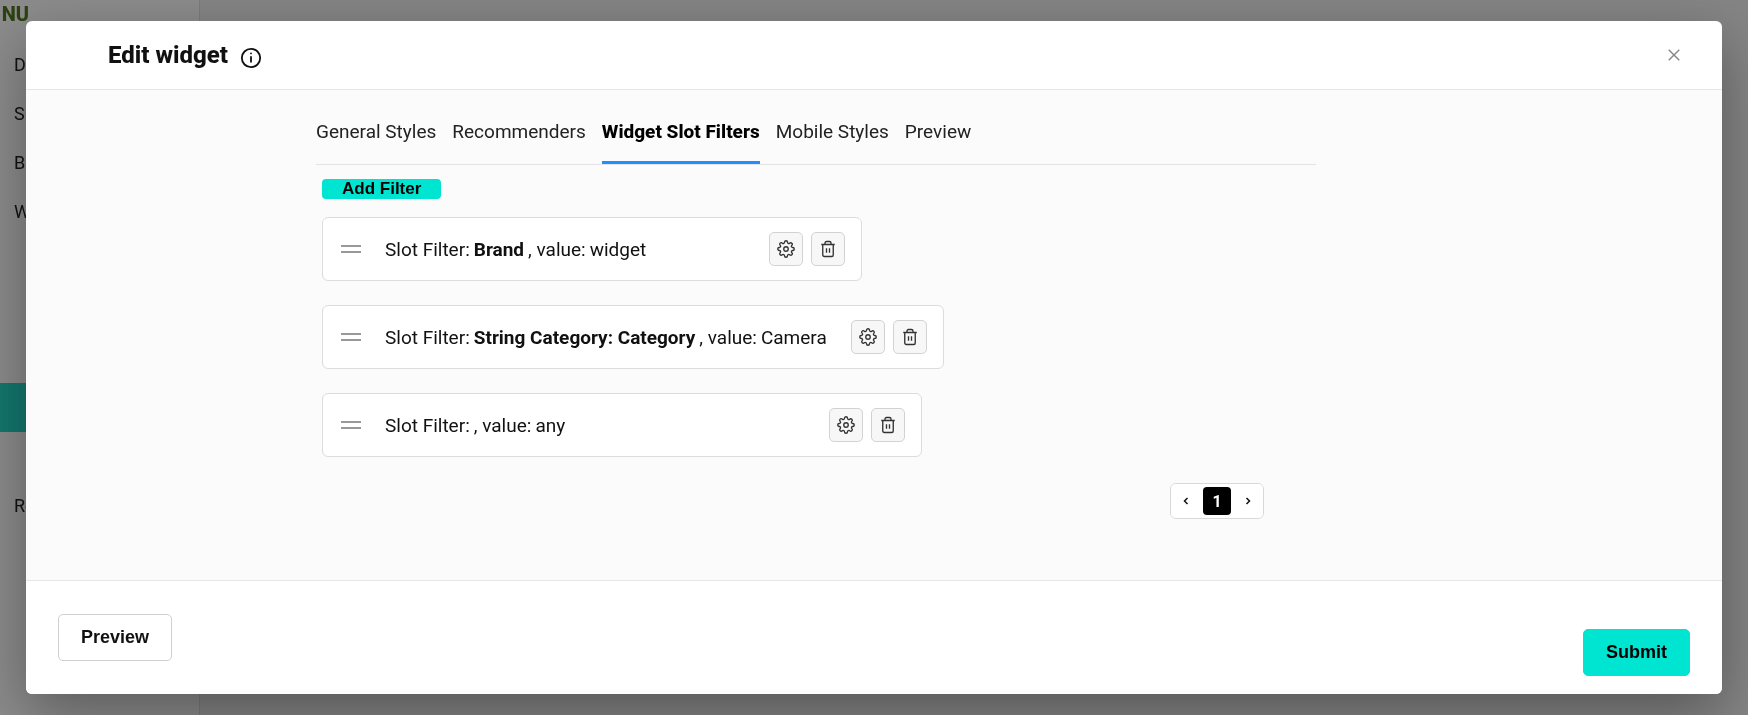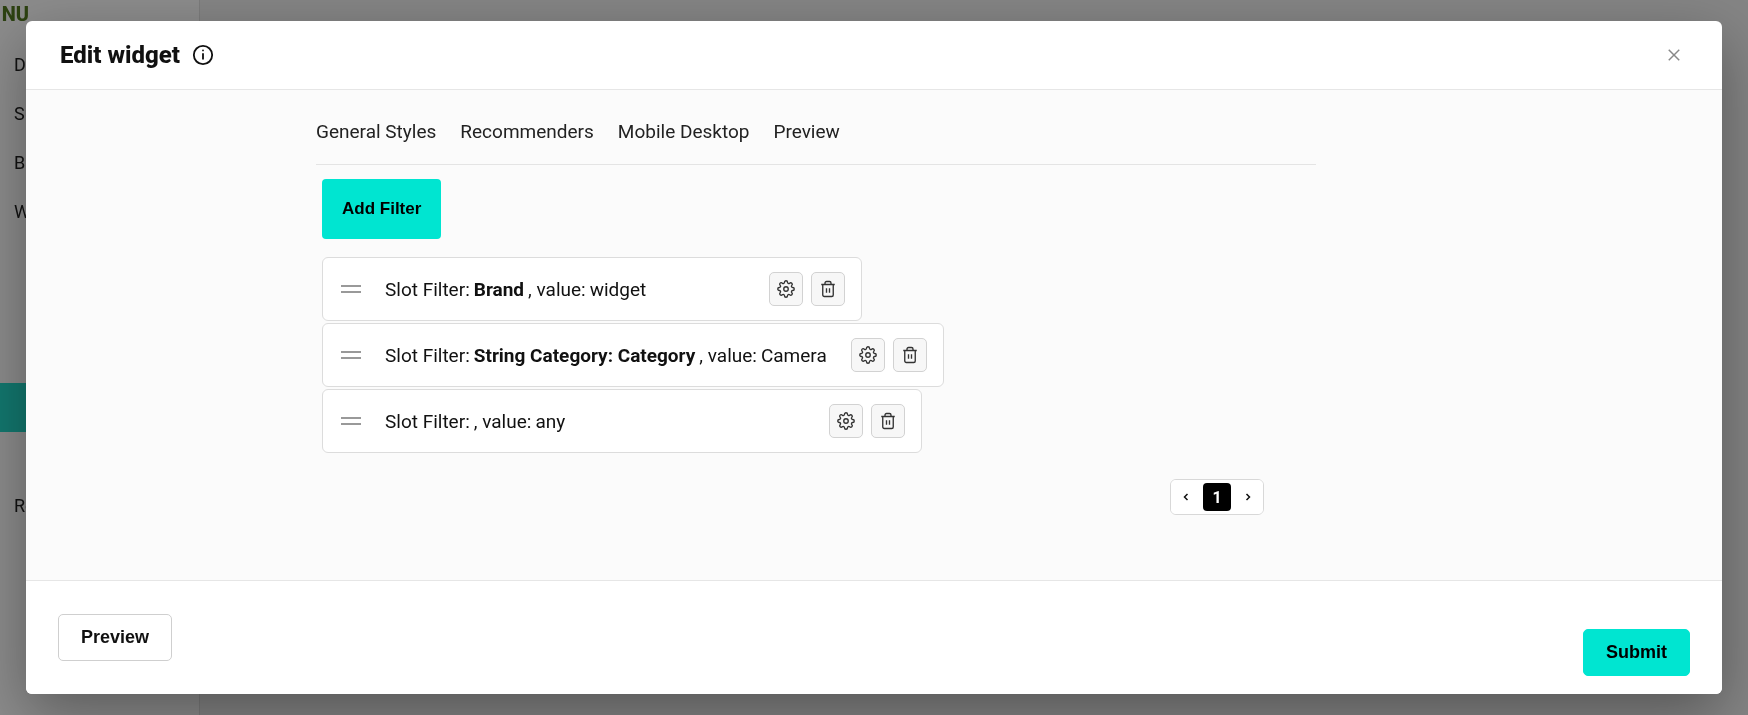--- a/index.html
+++ b/index.html
@@ -15,39 +15,39 @@
   .bg-sidebar li { padding: 14px 14px; font-size: 18px; color: #222; }
   .bg-sidebar li.active { background: #00e5d1; }
   .bg-sidebar .menu-title { font-weight:800; font-size: 20px; }
   .bg-content { position: absolute; left: 200px; right: 0; top: 0; bottom: 0; background: #f3f3f3; }
   .bg-cards { position: absolute; left: 30px; right: 30px; bottom: -60px; display: flex; gap: 28px; }
   .bg-card { flex: 1; background: #fff; border: 1px solid #ddd; border-radius: 6px; padding: 22px 26px; display: flex; align-items: center; justify-content: space-between; }
 
   
   .modal { position: absolute; left: 26px; right: 26px; top: 21px; bottom: 21px; background: #fff; border-radius: 6px; display: flex; flex-direction: column; box-shadow: 0 20px 60px rgba(0,0,0,.35); overflow: hidden; }
   .modal-header { display: flex; align-items: center; justify-content: space-between; padding: 20px 34px 20px 34px; border-bottom: 1px solid #e6e6e6; }
-  .modal-header .left { display: flex; align-items: center; gap: 12px; }
+  .modal-header .left { display: flex; align-items: flex-end; gap: 12px; margin-left: 48px; }
   .modal-header h1 { font-size: 24px; font-weight: 800; color: #111; }
   .info-icon { width: 22px; height: 22px; display:flex; align-items:center; justify-content:center; }
   .close-btn { width: 28px; height: 28px; display:flex; align-items:center; justify-content:center; color: #666; cursor: pointer; background:none; border:none; }
   .close-btn svg { width: 18px; height: 18px; }
 
   .modal-body { flex: 1; background: #fbfbfb; overflow: auto; padding: 0; }
   .inner { width: 1000px; margin-left: 290px; margin-top: 14px; }
 
   
-  .tabs { display: flex; gap: 24px; border-bottom: 1px solid #e4e4e4; align-items: flex-end; }
+  .tabs { display: flex; gap: 16px; border-bottom: 1px solid #e4e4e4; align-items: flex-end; }
   .tab { padding: 16px 0 18px 0; font-size: 19px; color: #222; cursor: pointer; border-bottom: 3px solid transparent; white-space: nowrap; }
   .tab.active { font-weight: 800; border-bottom-color: #1f8fff; color: #000; }
 
   
-  .add-filter { display: inline-block; margin: 14px 0 18px 6px; padding: 20px 20px; background: #00e5d1; color: #000; font-weight: 700; font-size: 17px; border: none; border-radius: 4px; cursor: pointer; }
-
-  
-  .filters { display: flex; flex-direction: column; gap: 2px; margin-left: 6px; }
+  .add-filter { display: inline-block; margin: 14px 0 18px 6px; padding: 0 20px; background: #00e5d1; color: #000; font-weight: 700; font-size: 17px; border: none; border-radius: 4px; cursor: pointer; }
+
+  
+  .filters { display: flex; flex-direction: column; gap: 24px; margin-left: 6px; }
   .filter-row { display: inline-flex; align-items: center; background: #fff; border: 1px solid #dcdcdc; border-radius: 6px; padding: 14px 16px 14px 18px; gap: 24px; width: fit-content; min-width: 540px; }
   .drag-handle { color: #888; display:flex; align-items:center; cursor: grab; }
   .drag-handle svg { width: 20px; height: 14px; }
   .filter-text { font-size: 19px; color: #111; display:flex; gap: 4px; white-space: nowrap; }
   .filter-text .bold { font-weight: 700; }
   .row-actions { display: flex; gap: 8px; margin-left: auto; }
   .icon-btn { width: 34px; height: 34px; display:flex; align-items:center; justify-content:center; border: 1px solid #d2d2d2; border-radius: 5px; background: #f7f7f7; cursor: pointer; }
   .icon-btn svg { width: 18px; height: 18px; }
 
   
@@ -116,21 +116,22 @@
         </svg>
     </button>
   </div>
 
   <div class="modal-body">
     <div class="inner">
 
       <div class="tabs">
         <div class="tab">General Styles</div>
         <div class="tab">Recommenders</div>
-        <div class="tab">Mobile Desktop</div>
+        <div class="tab active">Widget Slot Filters</div>
+        <div class="tab">Mobile Styles</div>
         <div class="tab">Preview</div>
       </div>
 
       <button class="add-filter">Add Filter</button>
 
       <div class="filters">
 
         <div class="filter-row" style="min-width:540px;">
           <span class="drag-handle">
             <svg viewBox="0 0 20 14">

